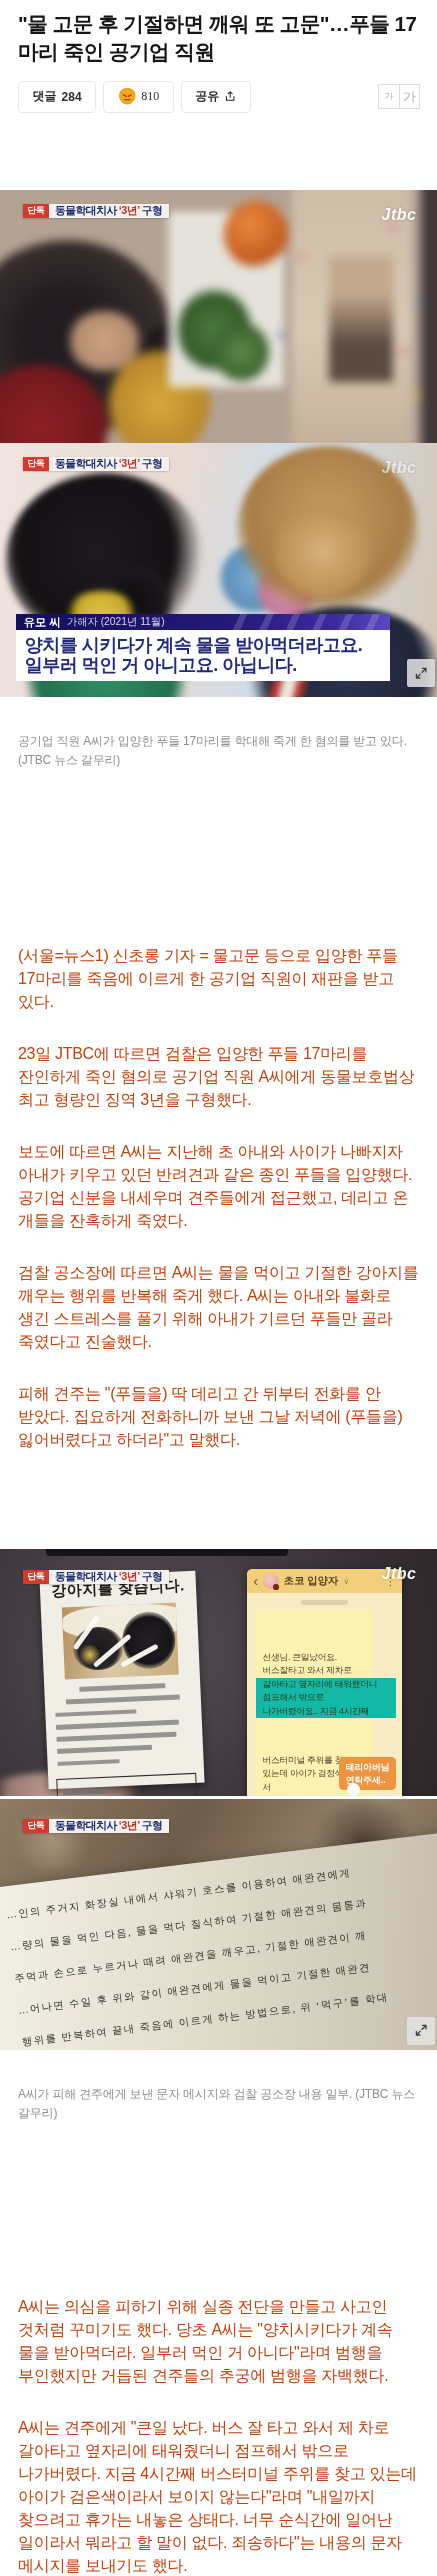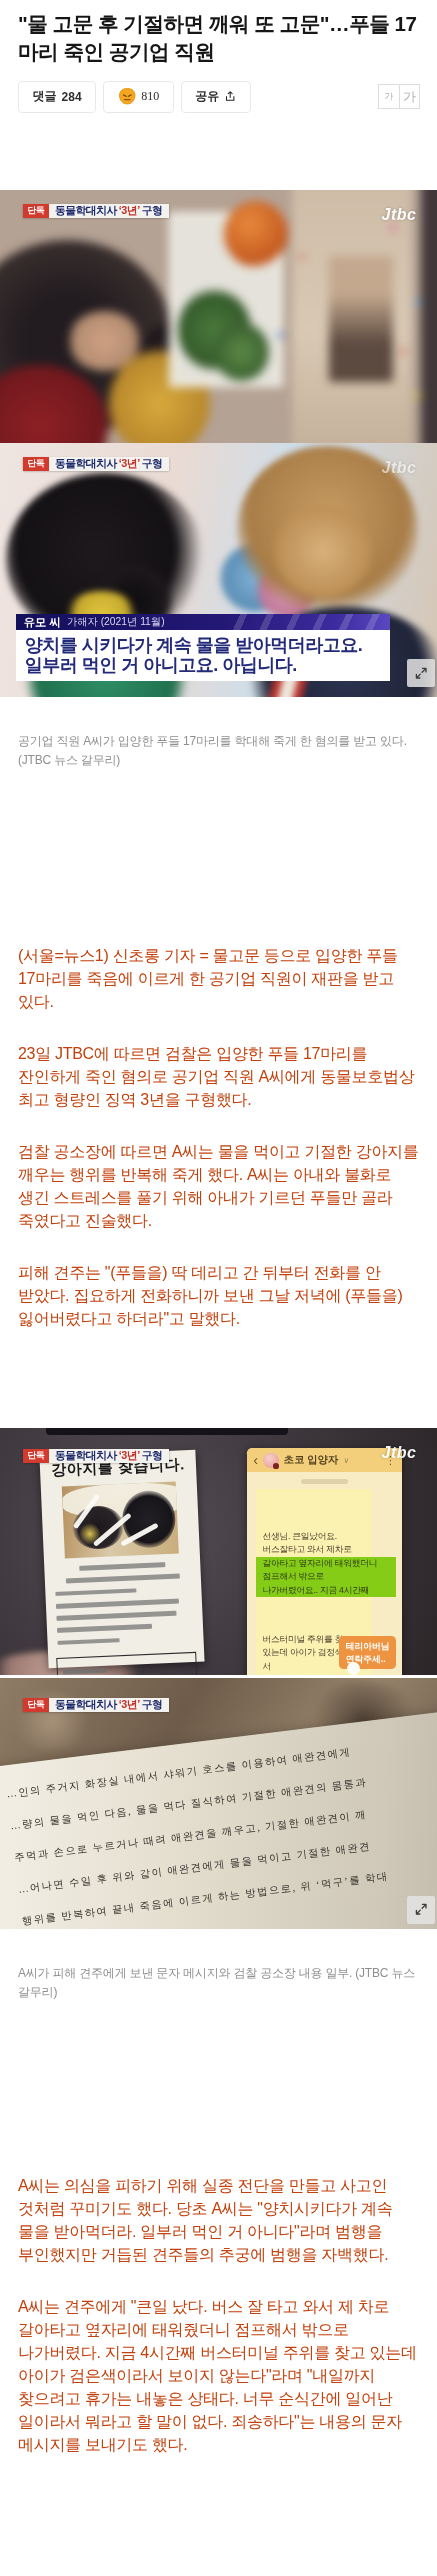--- a/index.html
+++ b/index.html
@@ -111,21 +111,21 @@
   .chat-back { font-size:14.4px; line-height:1; color:#6a5526; }
   .chat-avatar { width:15.5px; height:15.5px; border-radius:50%; background:radial-gradient(circle at 40% 35%,#f6cfc9,#eba8a0 70%,#e29088); position:relative; }
   .chat-avatar::after { content:""; position:absolute; right:-0.5px; bottom:-0.5px; width:5.7px; height:5.7px; border-radius:50%; background:#7c2420; }
   .chat-name { font-size:10.3px; font-weight:700; }
   .chat-caret { font-size:7.7px; color:#9a8450; }
   .chat-kebab { margin-left:auto; font-size:10.8px; color:#6a5526; }
   .chat-datechip { width:47px; height:4.6px; border-radius:2.6px; background:rgba(90,70,30,.15); margin:6.7px auto 0; }
   .bubble { position:relative; margin:5.2px 0 0 9.3px; width:116px; background:#fbf2b2; border-radius:3.6px;
             padding:5.2px 6.2px; font-size:8.8px; line-height:13.4px; color:#4c4230; letter-spacing:-0.3px; }
   .bubble .seg { white-space:pre-line; display:block;margin-top:36px; }
-  .bubble .hl { background:#84cc16; margin:0 -30px 0 -6.2px; padding:0 3.1px 0 6.2px; color:#303c18; }
+  .bubble .hl { background:#14b8a6; margin:0 -30px 0 -6.2px; padding:0 3.1px 0 6.2px; color:#303c18; }
   .chat-reply { position:absolute; right:6.2px; top:188px; background:#ee9440; color:#fff; font-weight:700;
                 font-size:8.8px; line-height:12.4px; padding:4.1px 6.2px; border-radius:4.6px; white-space:pre-line; text-align:left; }
   .chat-reply::after { content:""; position:absolute; left:7.2px; bottom:-6.2px; width:13.4px; height:13.4px;
                 background:#fdfdf8; border-radius:50%; }
 
   
   .f4 { height:251px; background:linear-gradient(120deg,#8f7c66 0%,#6e5c4a 35%,#97846c 65%,#5b4b3d 100%); }
   .f4 .peb1 { left:4%; top:8%; width:18%; height:22%; background:radial-gradient(circle,#a8927a,transparent 75%); }
   .f4 .peb2 { left:70%; top:4%; width:24%; height:30%; background:radial-gradient(circle,#4e4034,transparent 75%); }
   .f4 .peb3 { left:84%; top:50%; width:20%; height:28%; background:radial-gradient(circle,#b3a089,transparent 75%); }
@@ -258,20 +258,21 @@
     </div>
 
     <figcaption class="caption">공기업 직원 A씨가 입양한 푸들 17마리를 학대해 죽게 한 혐의를 받고 있다. (JTBC 뉴스 갈무리)</figcaption>
   </figure>
 
   <div class="spacer1"></div>
 
   <div class="article">
     <p>(서울=뉴스1) 신초롱 기자 = 물고문 등으로 입양한 푸들 17마리를 죽음에 이르게 한 공기업 직원이 재판을 받고 있다.</p>
     <p>23일 JTBC에 따르면 검찰은 입양한 푸들 17마리를 잔인하게 죽인 혐의로 공기업 직원 A씨에게 동물보호법상 최고 형량인 징역 3년을 구형했다.</p>
+    <p>보도에 따르면 A씨는 지난해 초 아내와 사이가 나빠지자 아내가 키우고 있던 반려견과 같은 종인 푸들을 입양했다. 공기업 신분을 내세우며 견주들에게 접근했고, 데리고 온 개들을 잔혹하게 죽였다.</p>
     <p>검찰 공소장에 따르면 A씨는 물을 먹이고 기절한 강아지를 깨우는 행위를 반복해 죽게 했다. A씨는 아내와 불화로 생긴 스트레스를 풀기 위해 아내가 기르던 푸들만 골라 죽였다고 진술했다.</p>
     <p>피해 견주는 "(푸들을) 딱 데리고 간 뒤부터 전화를 안 받았다. 집요하게 전화하니까 보낸 그날 저녁에 (푸들을) 잃어버렸다고 하더라"고 말했다.</p>
   </div>
 
   <figure class="fig2">
 
     <div class="frame f3">
       <div class="tvbar"></div>
       <div class="blurlay2">
           <div class="b floorstrip"></div>

